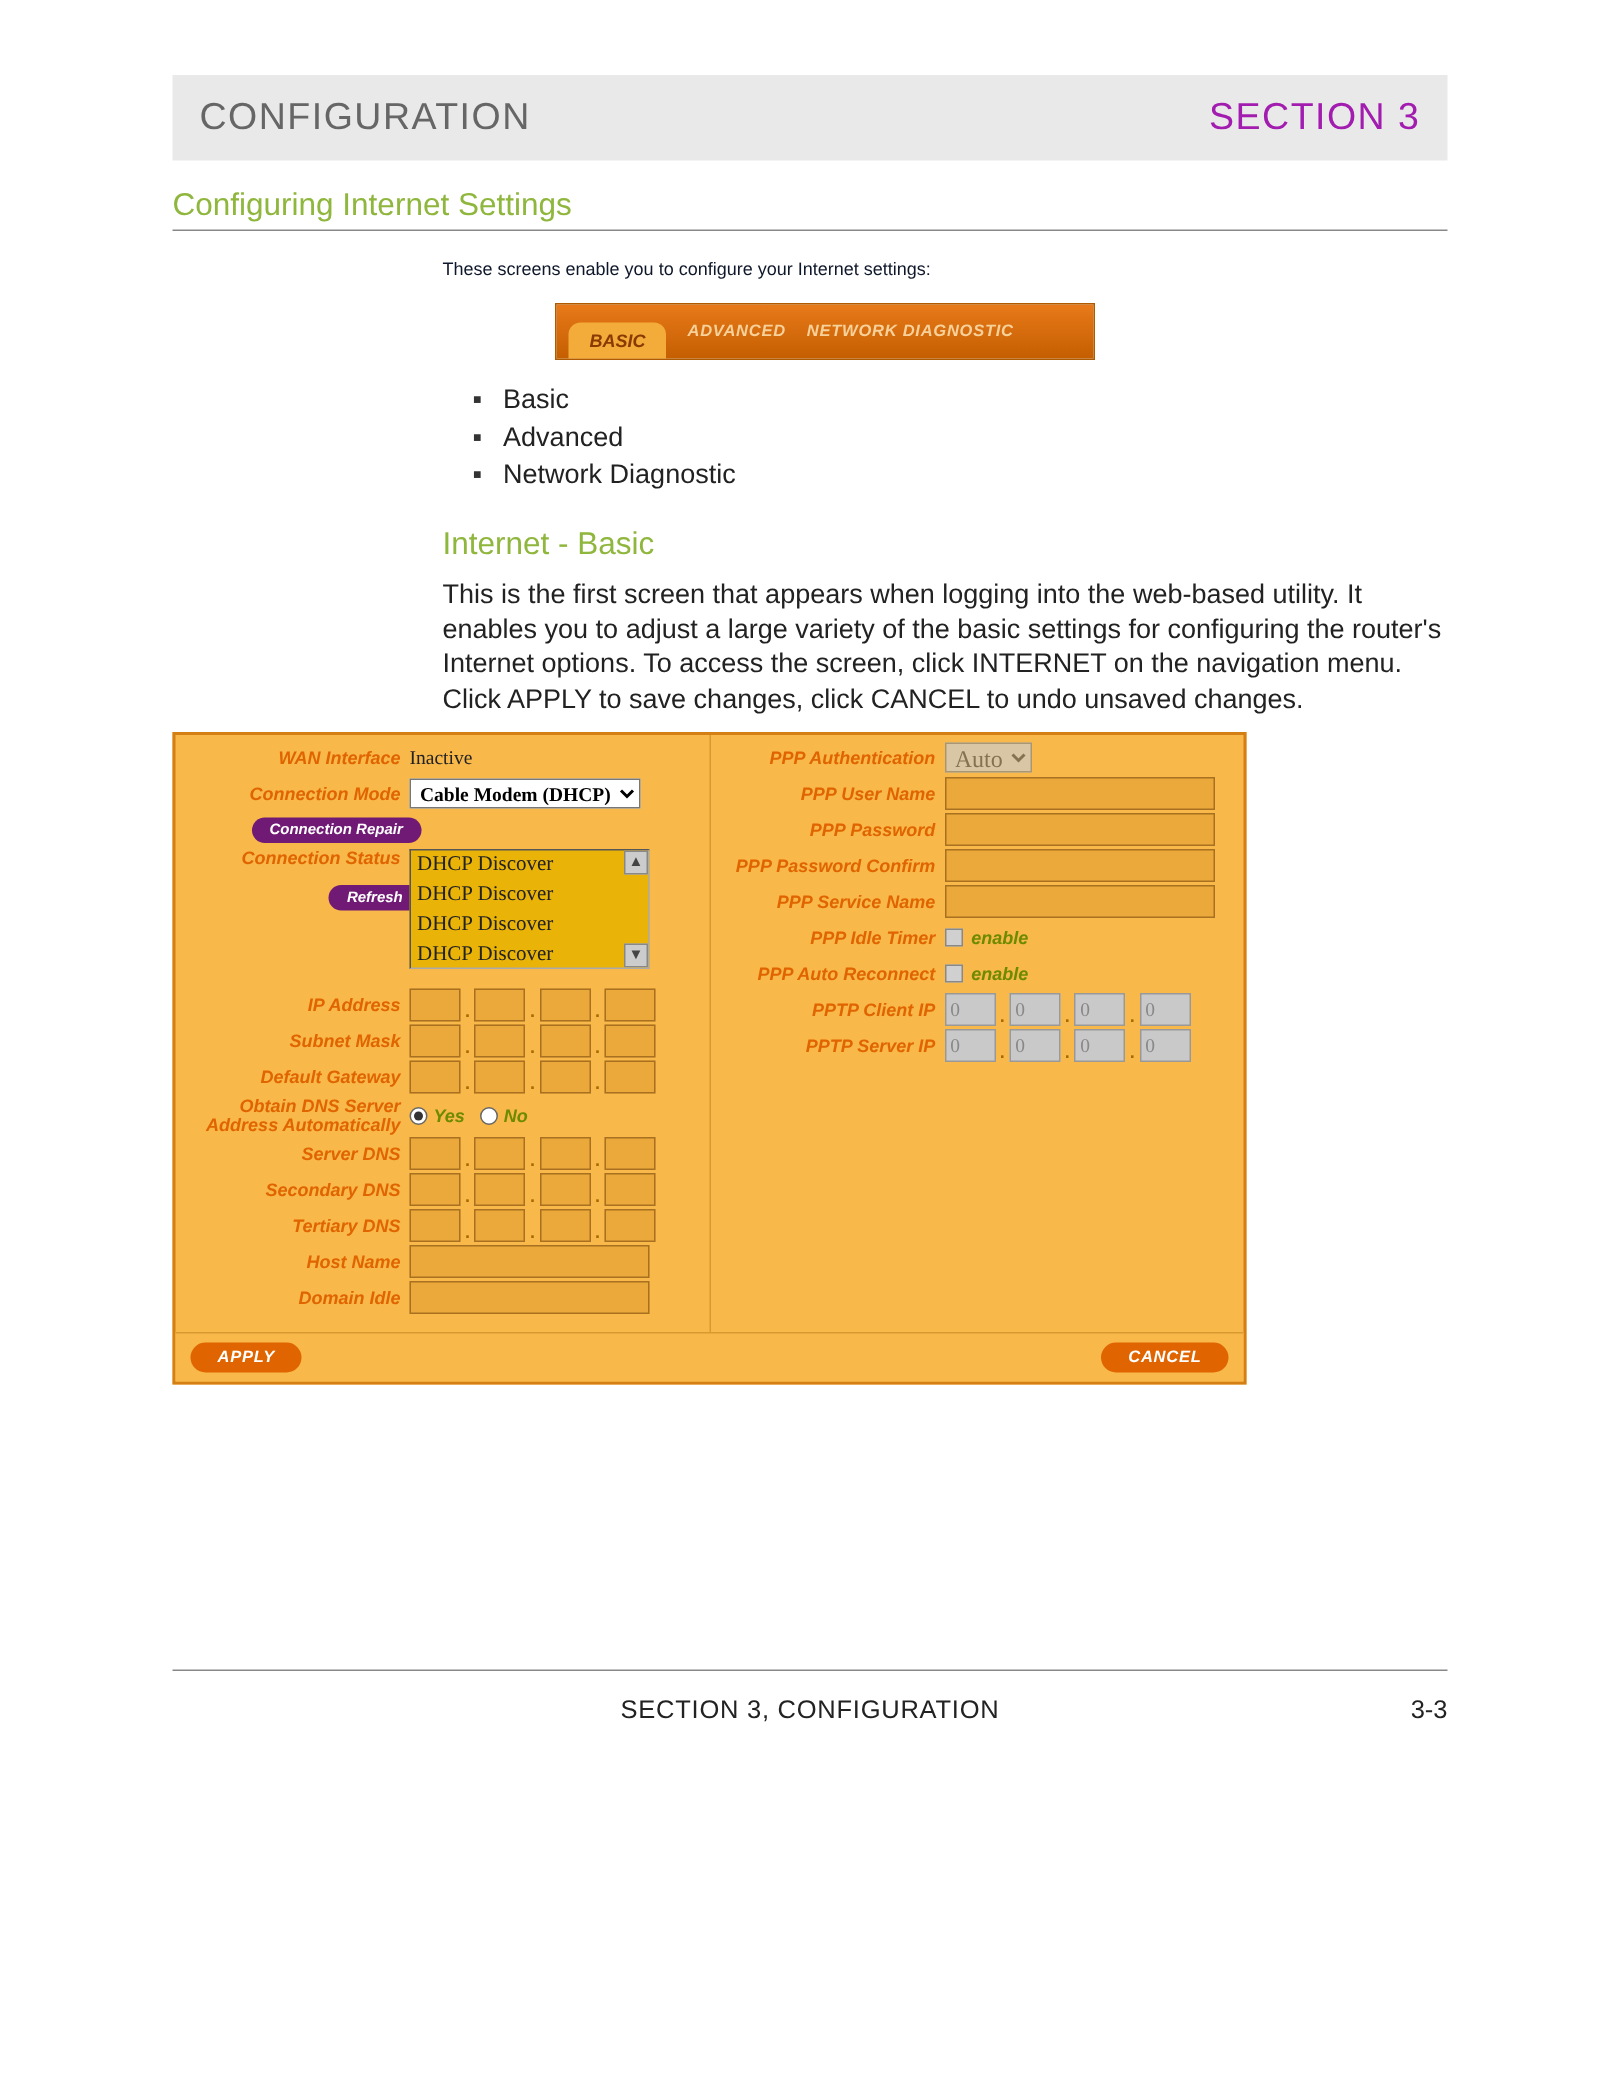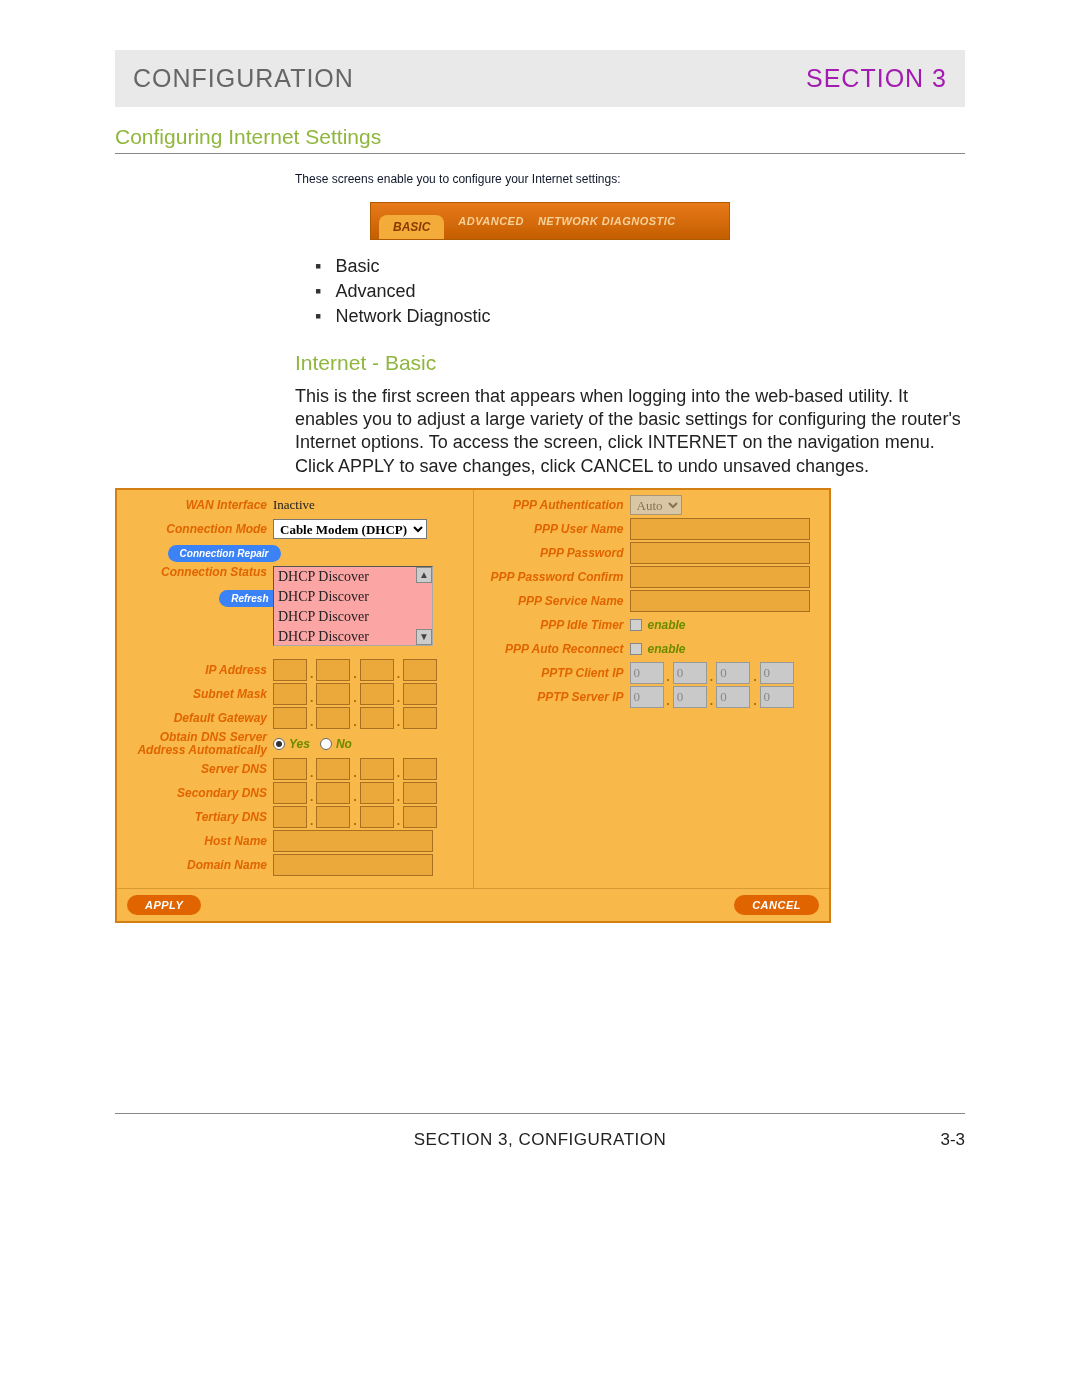--- a/index.html
+++ b/index.html
@@ -145,27 +145,27 @@
     font-family: "Times New Roman", serif;
     font-size: 13px;
     font-weight: bold;
     padding: 1px 2px;
     height: 20px;
   }
   .sel-grey {
     background: #ccc;
     border: 1px solid #888;
     font-family: "Times New Roman", serif;
-    font-size: 13px;
+    font-size: 16px;
     padding: 1px 2px;
     height: 20px;
     color: #555;
   }
   .pill-btn {
-    background: #3b82f6;
+    background: #701a75;
     color: #fff;
     border-radius: 10px;
     font-size: 10px;
     font-style: italic;
     font-weight: bold;
     padding: 3px 12px;
     border: none;
     cursor: pointer;
     margin-left: auto;
     margin-right: 6px;
@@ -173,21 +173,21 @@
   .pill-row {
     display: flex;
     align-items: center;
     margin: 3px 0;
     min-height: 20px;
     justify-content: flex-end;
     padding-right: 180px;
   }
   .status-box {
     border: 1px inset #aaa;
-    background: #fca5a5;
+    background: #eab308;
     width: 160px;
     height: 80px;
     overflow: hidden;
     font-family: "Times New Roman", serif;
     font-size: 14px;
     color: #222;
     display: flex;
     flex-direction: column;
     position: relative;
   }
@@ -460,21 +460,21 @@
               <span class="ip-box"></span>
           </div>
         </div>
 
         <div class="row">
           <span class="lbl">Host Name</span>
           <div class="text-in"></div>
         </div>
 
         <div class="row">
-          <span class="lbl">Domain Name</span>
+          <span class="lbl">Domain Idle</span>
           <div class="text-in"></div>
         </div>
 
       </div>
 
       <div class="panel-right">
 
         <div class="row">
           <span class="lbl">PPP Authentication</span>
           <select class="sel-grey" disabled="">

